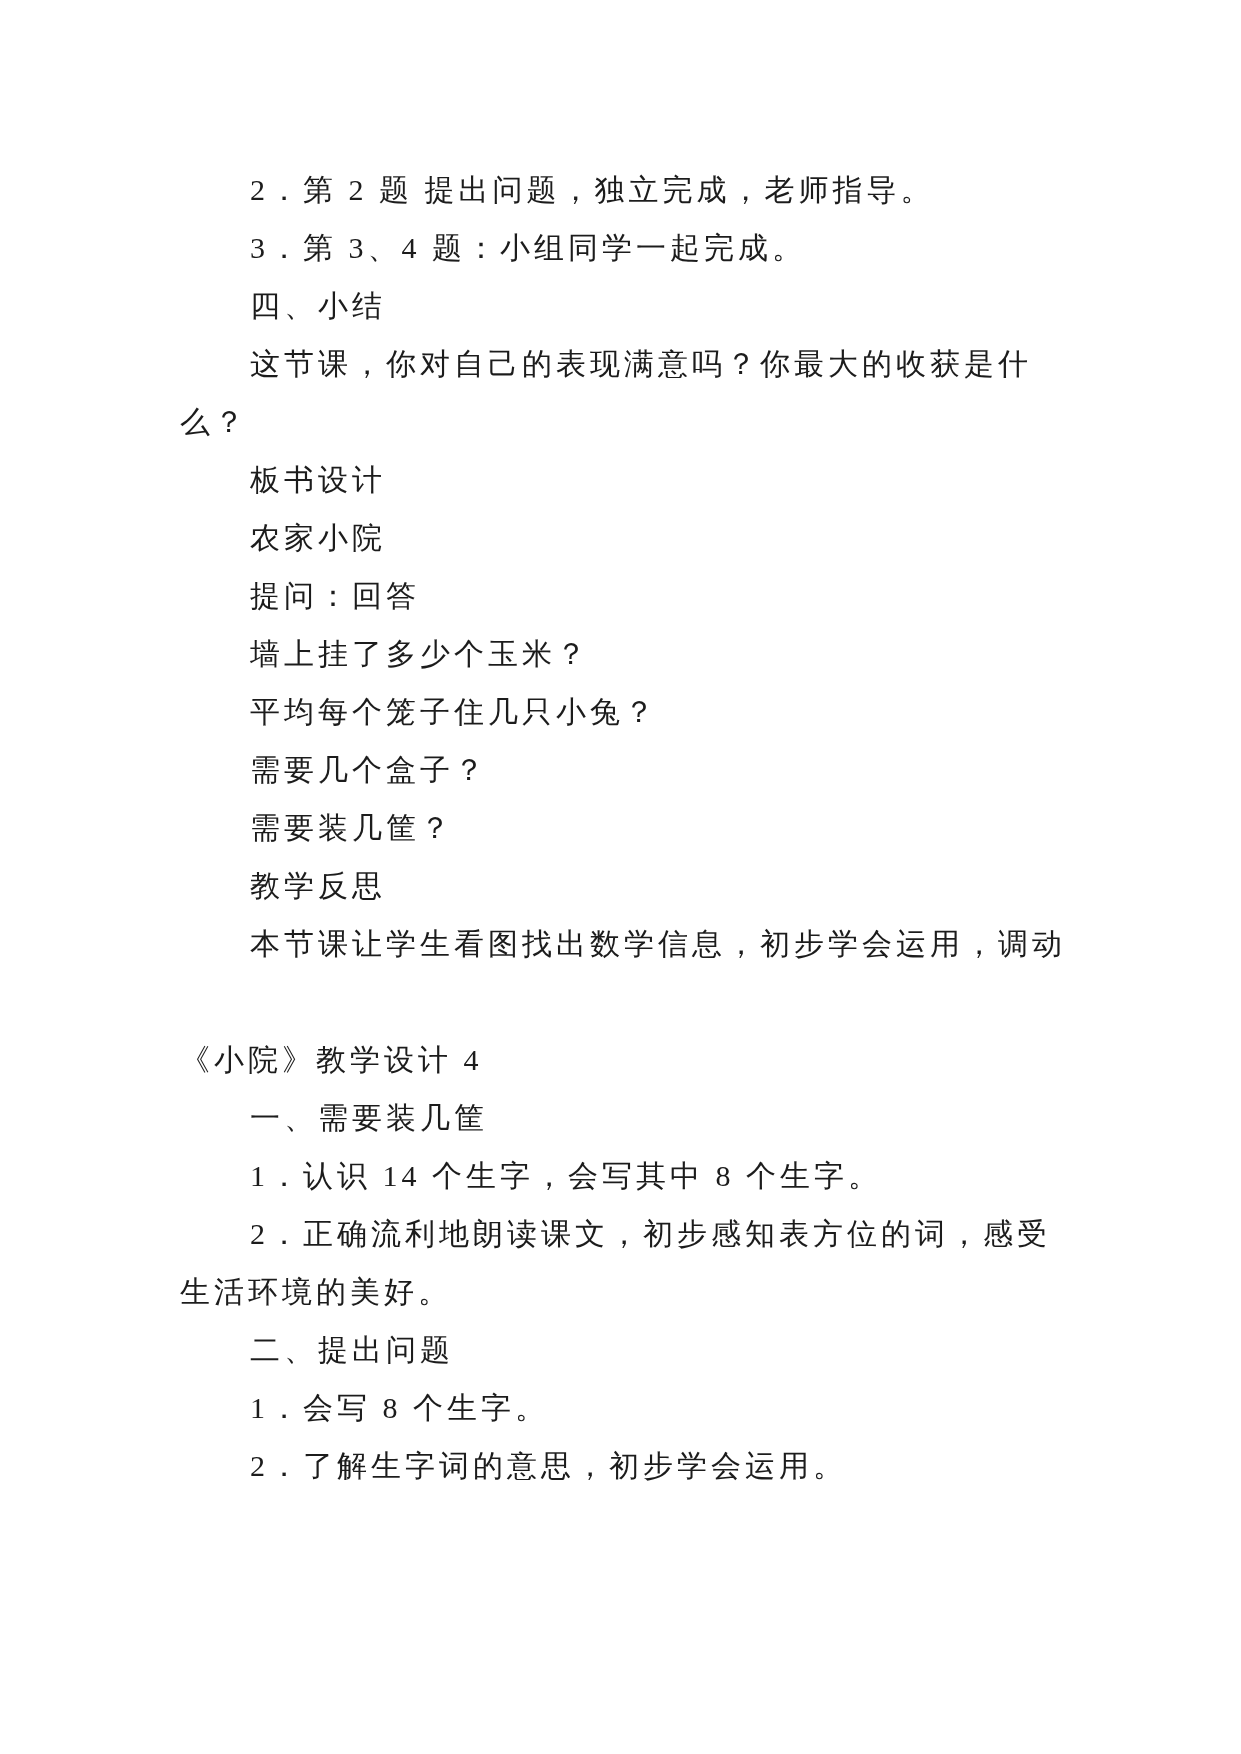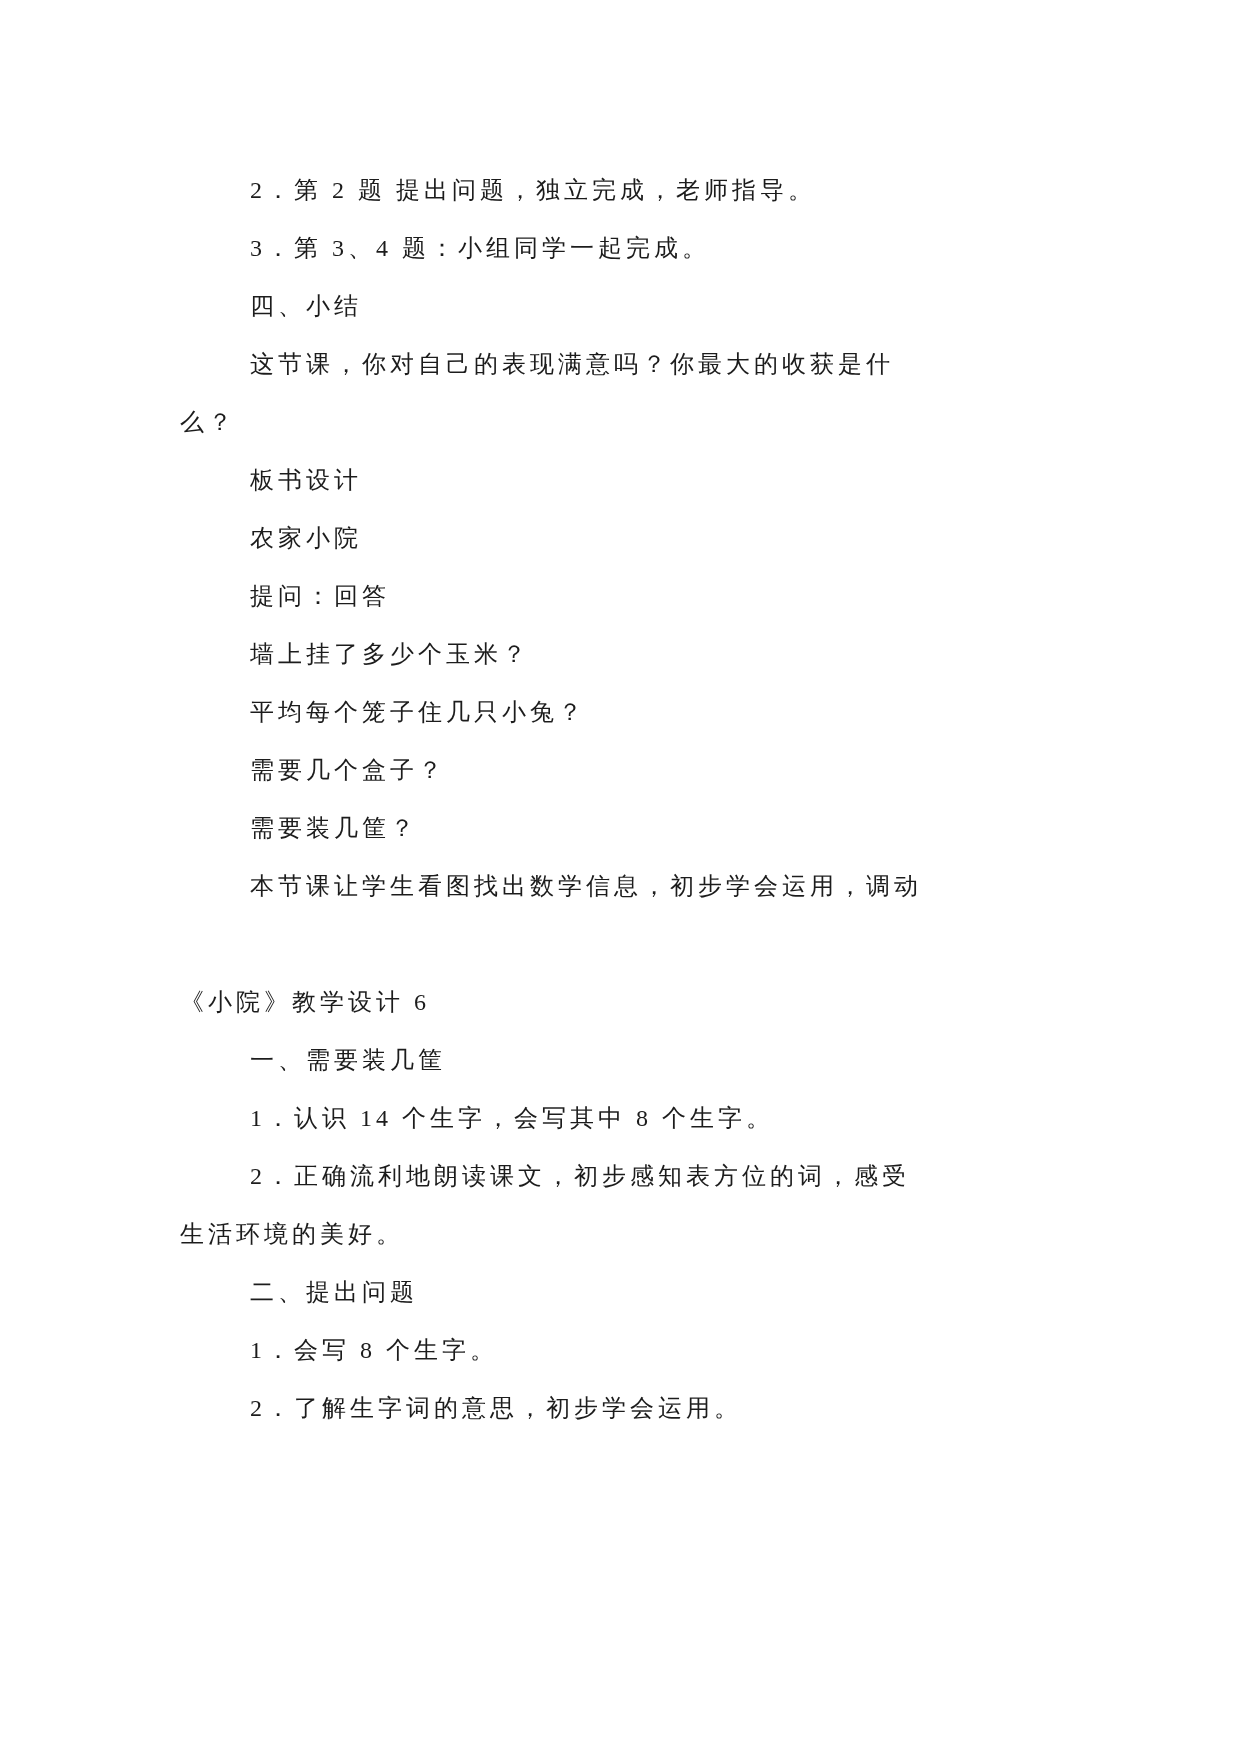--- a/index.html
+++ b/index.html
@@ -23,21 +23,21 @@
   }
   .content {
     position: absolute;
     left: 180px;
     top: 161px;
     width: 892px;
   }
   .line {
     height: 58px;
     line-height: 58px;
-    font-size: 24px;
+    font-size: 30px;
     font-weight: normal;
     letter-spacing: 4px;
     color: #1c1c1c;
     white-space: nowrap;
   }
   .line.indent {
     padding-left: 70px;
   }
 </style>
 </head>
@@ -51,23 +51,24 @@
       <div class="line indent">四、小结</div>
       <div class="line indent">这节课，你对自己的表现满意吗？你最大的收获是什</div>
       <div class="line">么？</div>
       <div class="line indent">板书设计</div>
       <div class="line indent">农家小院</div>
       <div class="line indent">提问：回答</div>
       <div class="line indent">墙上挂了多少个玉米？</div>
       <div class="line indent">平均每个笼子住几只小兔？</div>
       <div class="line indent">需要几个盒子？</div>
       <div class="line indent">需要装几筐？</div>
+      <div class="line indent">教学反思</div>
       <div class="line indent">本节课让学生看图找出数学信息，初步学会运用，调动</div>
       <div class="line"></div>
-      <div class="line">《小院》教学设计 6</div>
+      <div class="line">《小院》教学设计 4</div>
       <div class="line indent">一、需要装几筐</div>
       <div class="line indent">1．认识 14 个生字，会写其中 8 个生字。</div>
       <div class="line indent">2．正确流利地朗读课文，初步感知表方位的词，感受</div>
       <div class="line">生活环境的美好。</div>
       <div class="line indent">二、提出问题</div>
       <div class="line indent">1．会写 8 个生字。</div>
       <div class="line indent">2．了解生字词的意思，初步学会运用。</div>
     </div>
 </div>
 

